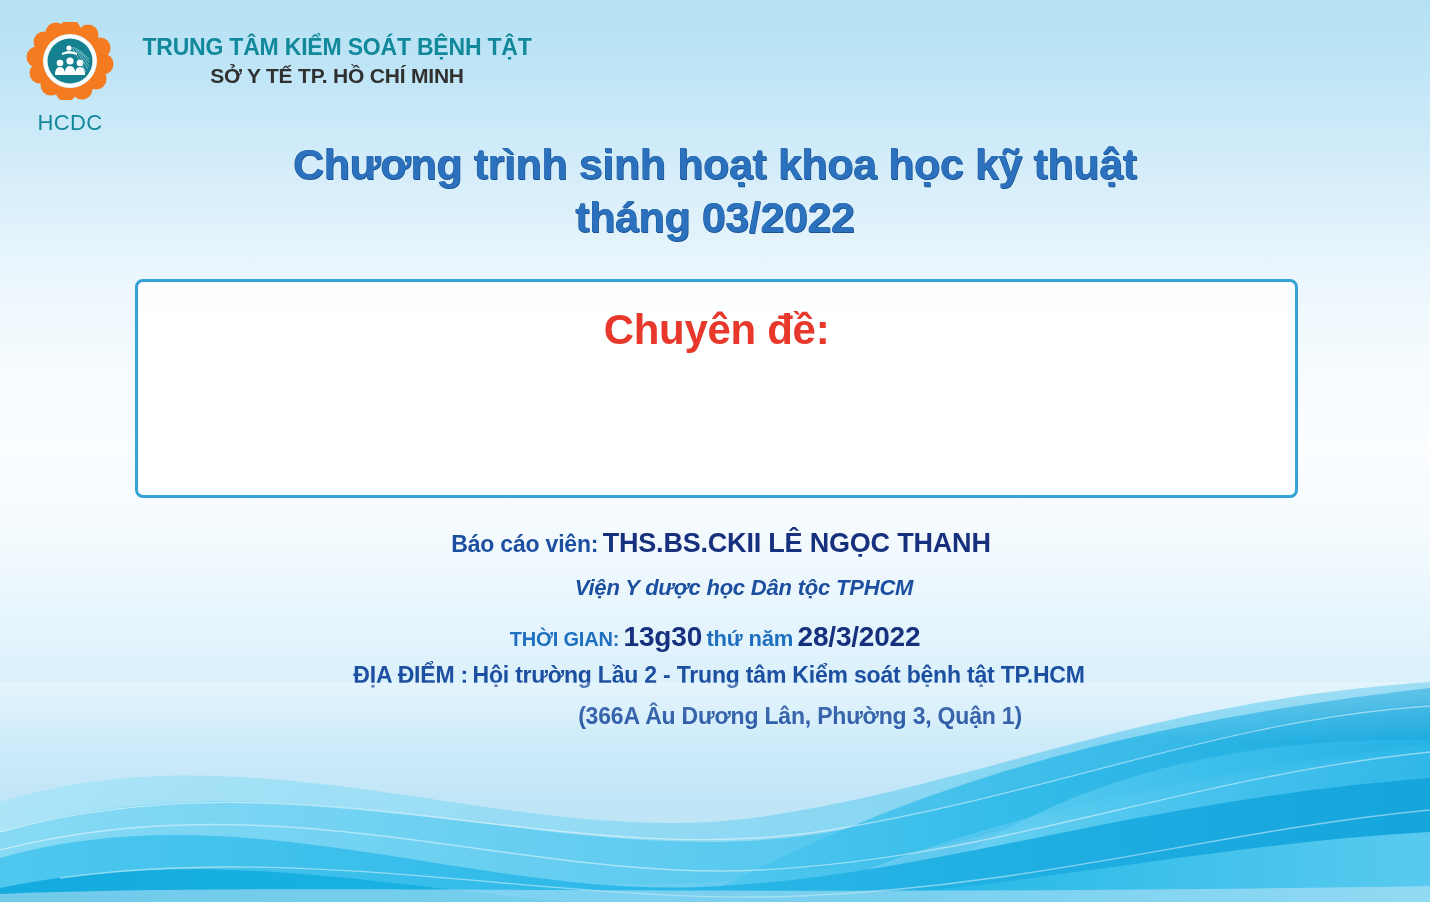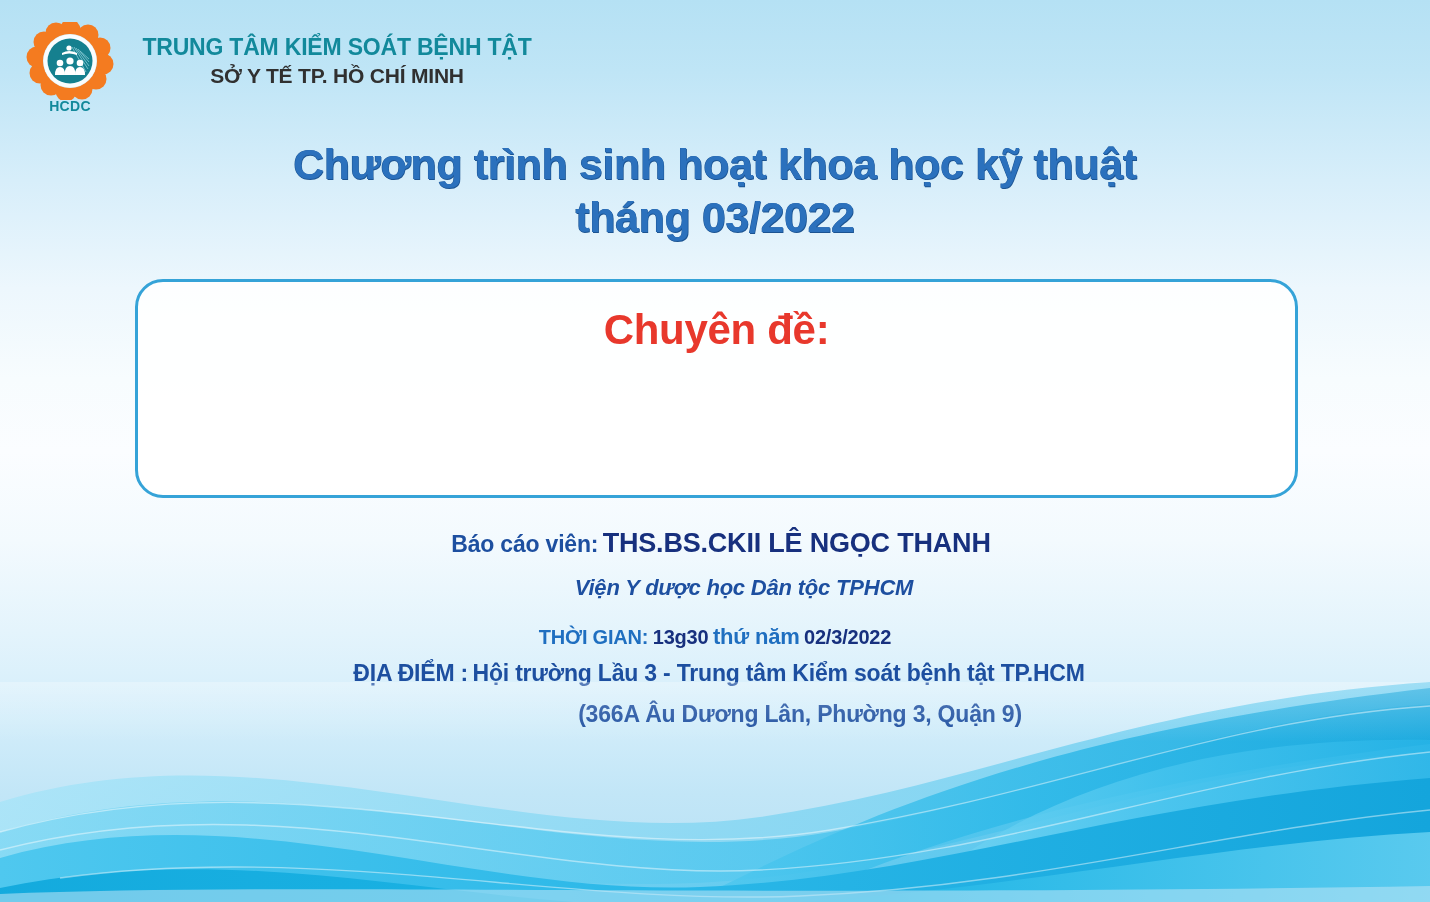--- a/index.html
+++ b/index.html
@@ -48,25 +48,25 @@
   #logo-mark {
     position: absolute;
     left: 0;
     top: 0;
     width: 88px;
     height: 78px;
   }
   #logo-caption {
     position: absolute;
     left: 0;
-    top: 76px;
+    top: 88px;
     width: 88px;
     text-align: center;
-    font-size: 14px;
-    font-weight: bold;
+    font-size: 22px;
+    font-weight: normal;
     color: #12899b;
     letter-spacing: 0.3px;
   }
   #org-names {
     position: absolute;
     left: 122px;
     top: 30px;
     width: 430px;
     text-align: center;
   }
@@ -105,21 +105,21 @@
   #program-title .l2 { display: block; }
 
   
   #topic-box {
     position: absolute;
     left: 135px;
     top: 279px;
     width: 1163px;
     height: 219px;
     border: 3px solid #35a3d8;
-    border-radius: 28px;
+    border-radius: 8px;
     background: rgba(255,255,255,0.88);
     box-sizing: border-box;
     display: flex;
     flex-direction: column;
     align-items: center;
     justify-content: flex-start;
     padding-top: 22px;
   }
   #topic-label {
     color: #e8382c;
@@ -189,21 +189,21 @@
     white-space: nowrap;
     line-height: 34px;
   }
   .lbl-time {
     font-size: 20px;
     font-weight: bold;
     color: #1f6fc0;
     letter-spacing: -0.2px;
   }
   .val-time-big {
-    font-size: 20px;
+    font-size: 28px;
     font-weight: bold;
     color: #17307e;
     letter-spacing: -0.2px;
     margin-top: 20px;
   }
   .val-time-mid {
     font-size: 22px;
     font-weight: bold;
     color: #1f6fc0;
     letter-spacing: -0.2px;
@@ -313,28 +313,28 @@
       <span class="val-speaker">THS.BS.CKII LÊ NGỌC THANH</span>
     </div>
     <div id="speaker-affil">Viện Y dược học Dân tộc TPHCM</div>
   </div>
 
   <div id="schedule">
     <div class="sched-line">
       <span class="lbl-time">THỜI GIAN:</span>
       <span class="val-time-big">13g30</span>
       <span class="val-time-mid">thứ năm</span>
-      <span class="val-time-big">02/3/2022</span>
+      <span class="val-time-big">28/3/2022</span>
     </div>
     <div class="sched-line" id="place-line">
       <span class="lbl-place">ĐỊA ĐIỂM  :</span>
-      <span class="val-place">Hội trường Lầu 3 - Trung tâm Kiểm soát bệnh tật TP.HCM</span>
+      <span class="val-place">Hội trường Lầu 2 - Trung tâm Kiểm soát bệnh tật TP.HCM</span>
     </div>
     <div class="sched-line" id="place-line2">
-      <span class="val-place">(366A Âu Dương Lân, Phường 3, Quận 9)</span>
+      <span class="val-place">(366A Âu Dương Lân, Phường 3, Quận 1)</span>
     </div>
   </div>
 
   <svg id="waves" viewBox="0 0 1430 220" preserveAspectRatio="none">
     <defs>
       <linearGradient id="gA" x1="0" y1="0" x2="1" y2="0">
         <stop offset="0%" stop-color="#4fc8ef"></stop>
         <stop offset="45%" stop-color="#2bb8e8"></stop>
         <stop offset="100%" stop-color="#14a5dc"></stop>
       </linearGradient>

